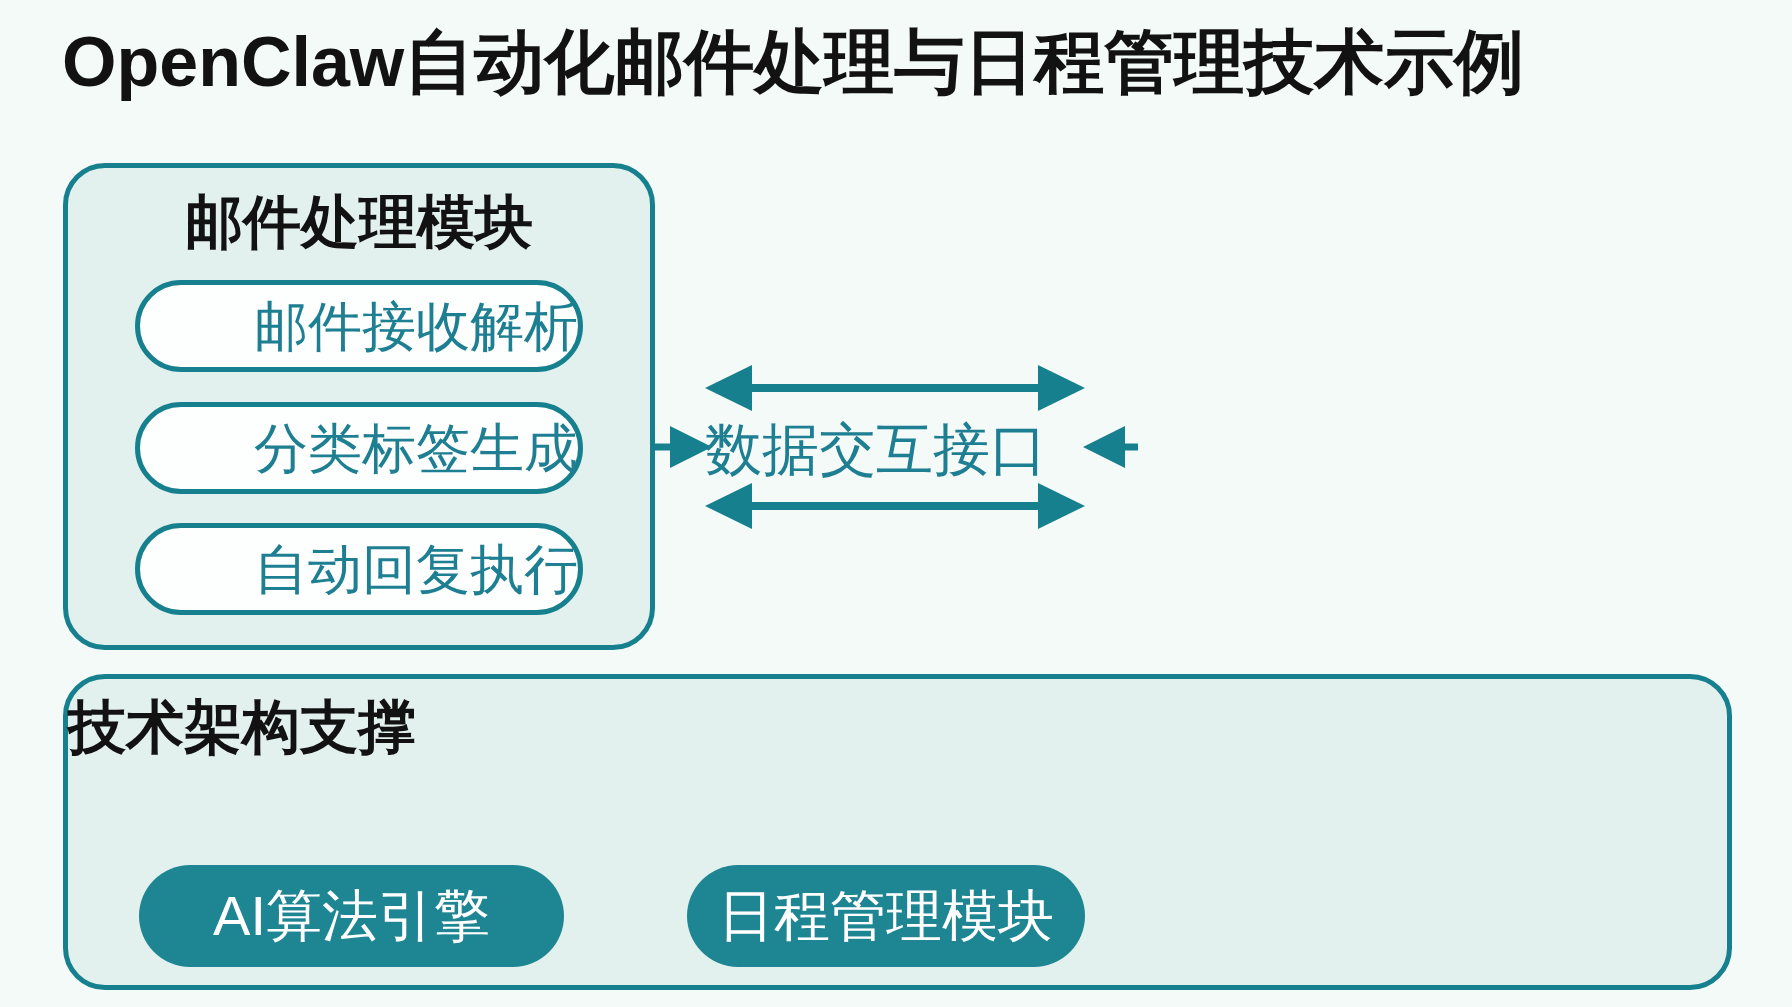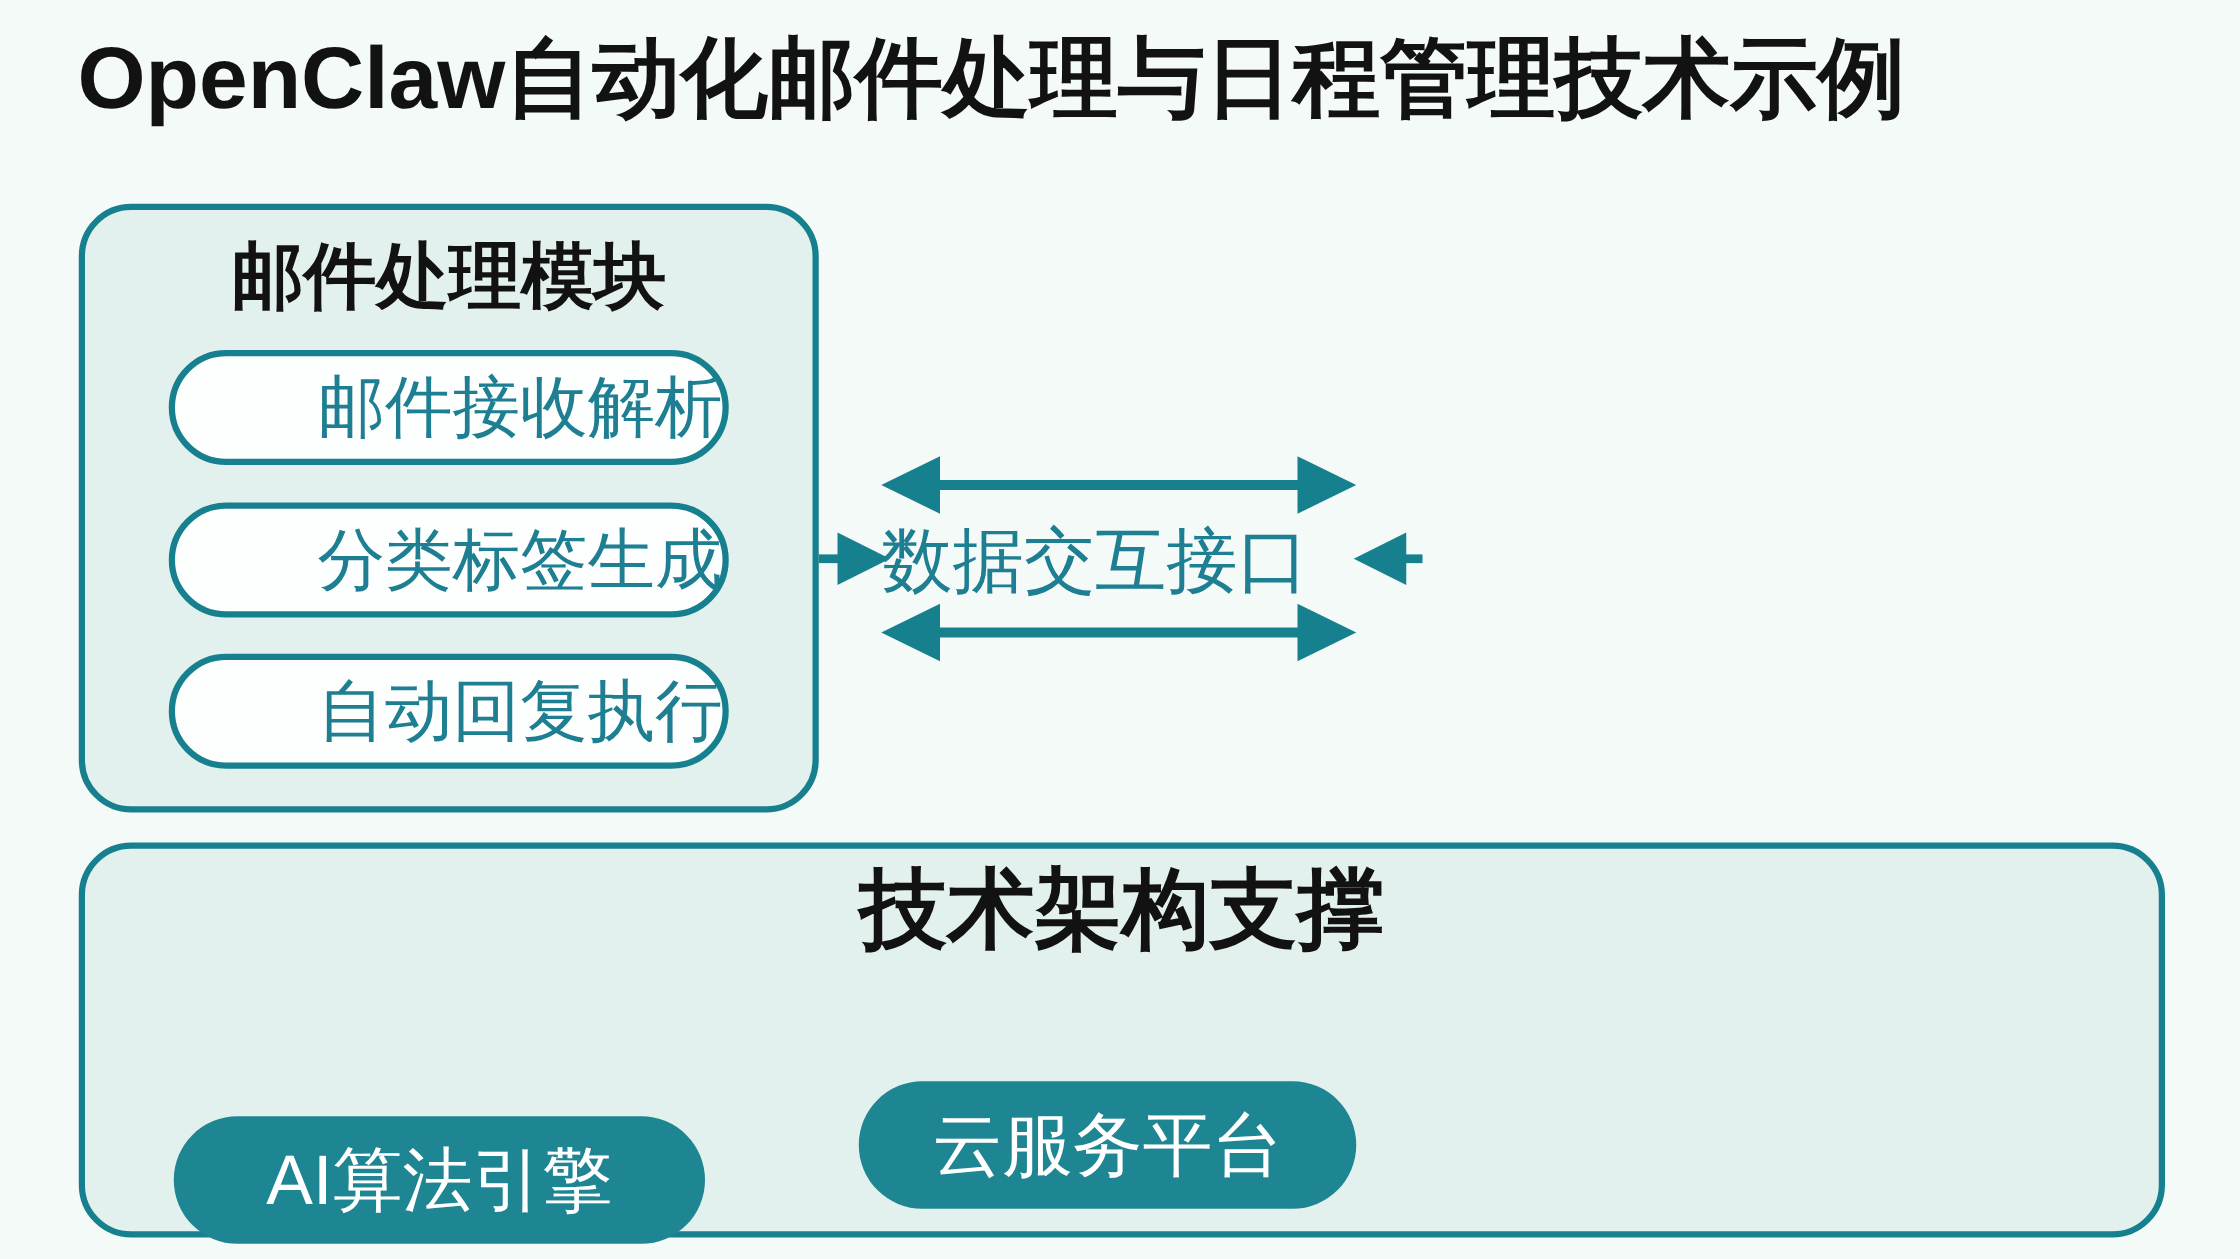--- a/index.html
+++ b/index.html
@@ -60,35 +60,35 @@
   }
   .architecture{
     position:absolute;left:63px;top:674px;width:1669px;height:316px;
     box-sizing:border-box;
     background:var(--box-fill,#E3F1EE);
     border:5px solid var(--accent,#17808F);
     border-radius:42px;
   }
   .architecture-title{
     position:absolute;left:0;top:12px;width:100%;
-    margin:0;text-align:center;
-    font-size:70px;line-height:72px;font-weight:900;
+    margin:0;
+    font-size:58px;line-height:72px;font-weight:900;
     color:var(--heading-text,#121212);
     white-space:nowrap;
   }
   .solid-pill{
     position:absolute;top:186px;height:102px;
     background:var(--solid-pill-fill,#1E8592);
     border-radius:51px;
     text-align:center;
     font-size:56px;line-height:102px;font-weight:500;
     color:var(--solid-pill-text,#FFFFFF);
     white-space:nowrap;
   }
-  .solid-pill-1{left:71px;width:425px;margin-top:28px;}
+  .solid-pill-1{left:71px;width:425px;}
   .solid-pill-2{left:619px;width:398px;}
   .solid-pill-3{left:1170px;width:418px;}
   .arrow-stroke{stroke:var(--accent,#17808F);fill:none;}
   .arrow-fill{fill:var(--accent,#17808F);stroke:none;}
 </style>
 </head>
 <body>
 
 <div class="stage">
 
@@ -139,16 +139,16 @@
     <div class="pill pill-row2">分类标签生成</div>
     <div class="pill pill-row3">自动回复执行</div>
   </section>
 
 
   <div class="interface-label">数据交互接口</div>
 
   <section class="architecture">
     <h2 class="architecture-title">技术架构支撑</h2>
     <div class="solid-pill solid-pill-1">AI算法引擎</div>
-    <div class="solid-pill solid-pill-2">云服务平台</div>
+    <div class="solid-pill solid-pill-2">日程管理模块</div>
   </section>
 
 </div>
 
 </body></html>

